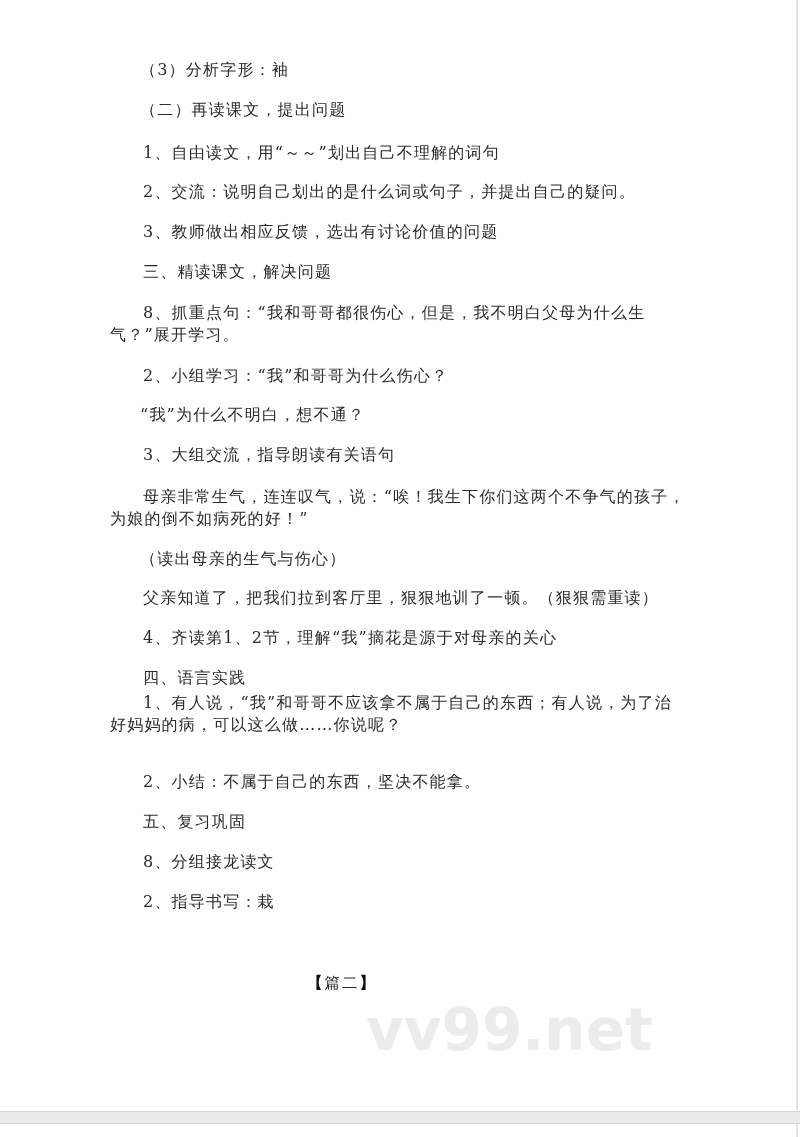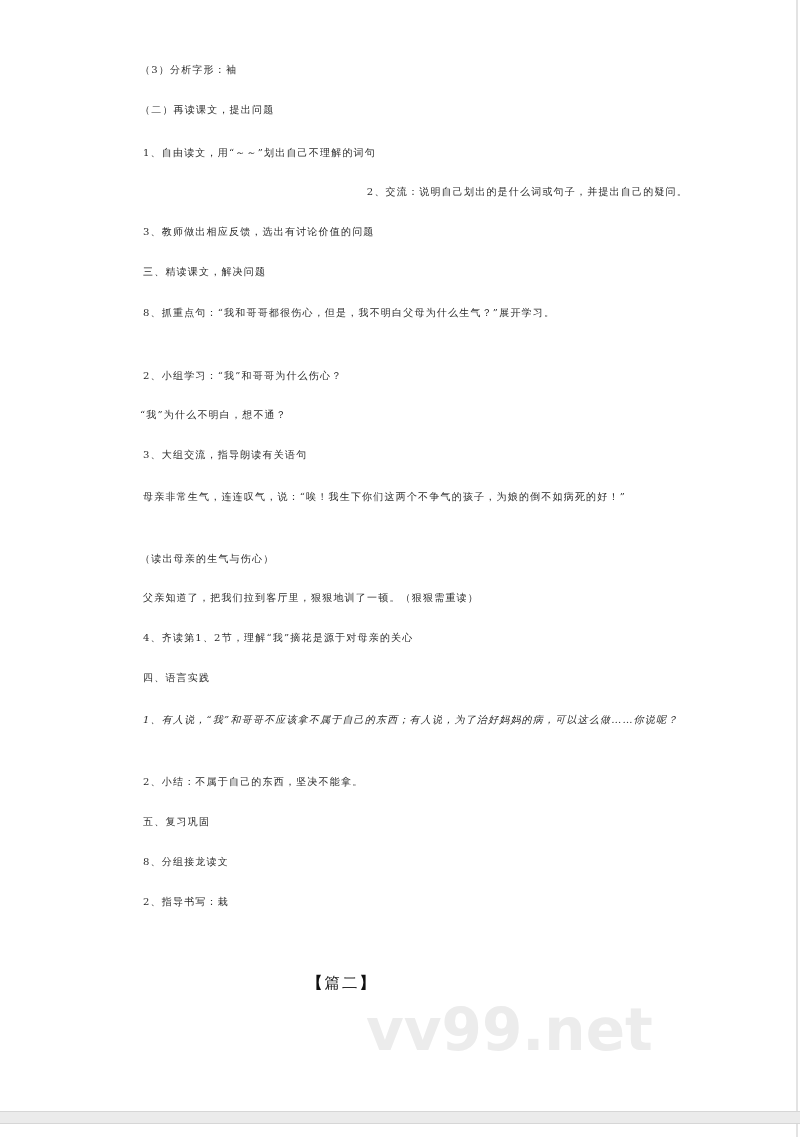--- a/index.html
+++ b/index.html
@@ -41,21 +41,21 @@
       top: 1124px;
       width: 796px;
       height: 13px;
       background: #ffffff;
       border-right: 2px solid #e3e3e3;
     }
     .line {
       position: absolute;
       left: 110px;
       width: 578px;
-      font-size: 10px;
+      font-size: 16px;
       line-height: 22px;
       letter-spacing: 1.2px;
       white-space: normal;
       word-break: break-all;
     }
     .indent {
       text-indent: 33px;
     }
     .heading {
       position: absolute;
@@ -83,33 +83,33 @@
       letter-spacing: 0px;
     }
   </style>
 </head>
 <body>
 
 <div class="page">
   <div class="line indent" style="top:59px;text-indent:30px;">（3）分析字形：袖</div>
   <div class="line indent" style="top:99px;text-indent:30px;">（二）再读课文，提出问题</div>
   <div class="line indent" style="top:142px;">1、自由读文，用“～～”划出自己不理解的词句</div>
-  <div class="line indent" style="top:181px;text-align:right;">2、交流：说明自己划出的是什么词或句子，并提出自己的疑问。</div>
+  <div class="line indent" style="top:181px;">2、交流：说明自己划出的是什么词或句子，并提出自己的疑问。</div>
   <div class="line indent" style="top:221px;">3、教师做出相应反馈，选出有讨论价值的问题</div>
   <div class="line indent" style="top:261px;">三、精读课文，解决问题</div>
   <div class="line indent" style="top:302px;">8、抓重点句：“我和哥哥都很伤心，但是，我不明白父母为什么生气？”展开学习。</div>
   <div class="line indent" style="top:365px;">2、小组学习：“我”和哥哥为什么伤心？</div>
   <div class="line indent" style="top:404px;text-indent:30px;">“我”为什么不明白，想不通？</div>
   <div class="line indent" style="top:444px;">3、大组交流，指导朗读有关语句</div>
   <div class="line indent" style="top:486px;">母亲非常生气，连连叹气，说：“唉！我生下你们这两个不争气的孩子，为娘的倒不如病死的好！”</div>
   <div class="line indent" style="top:548px;text-indent:30px;">（读出母亲的生气与伤心）</div>
   <div class="line indent" style="top:587px;">父亲知道了，把我们拉到客厅里，狠狠地训了一顿。（狠狠需重读）</div>
   <div class="line indent" style="top:627px;">4、齐读第1、2节，理解“我”摘花是源于对母亲的关心</div>
   <div class="line indent" style="top:667px;">四、语言实践</div>
-  <div class="line indent" style="top:709px;font-style:italic;">1、有人说，“我”和哥哥不应该拿不属于自己的东西；有人说，为了治好妈妈的病，可以这么做……你说呢？</div>
+  <div class="line indent" style="top:692px;">1、有人说，“我”和哥哥不应该拿不属于自己的东西；有人说，为了治好妈妈的病，可以这么做……你说呢？</div>
   <div class="line indent" style="top:771px;">2、小结：不属于自己的东西，坚决不能拿。</div>
   <div class="line indent" style="top:811px;">五、复习巩固</div>
   <div class="line indent" style="top:851px;">8、分组接龙读文</div>
   <div class="line indent" style="top:891px;">2、指导书写：栽</div>
 
   <div class="heading">
     <span class="br">【</span><span>篇二</span><span class="br">】</span>
   </div>
 
   <div class="watermark">vv99.net</div>

